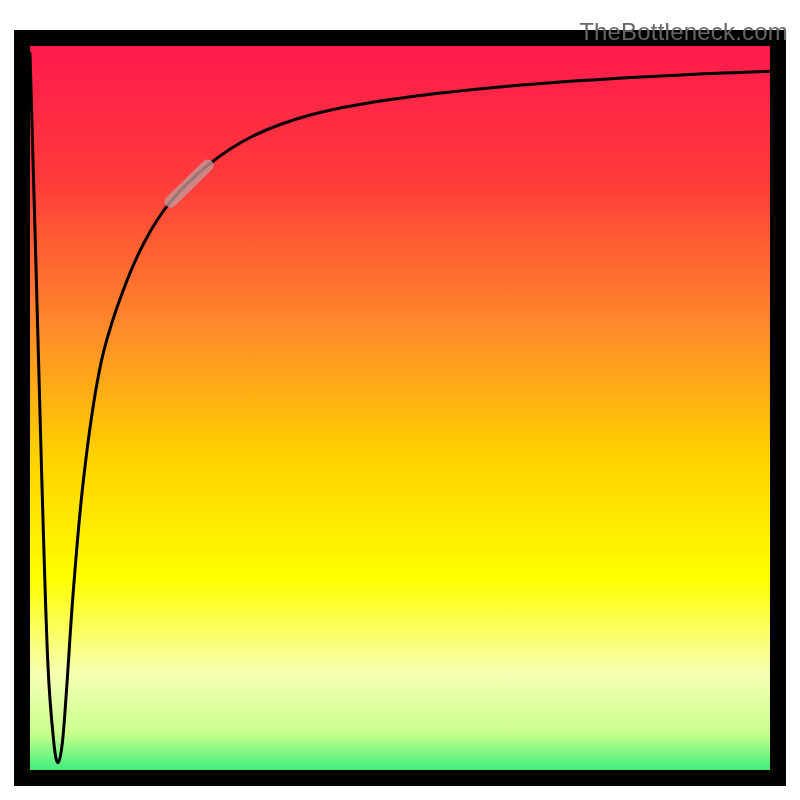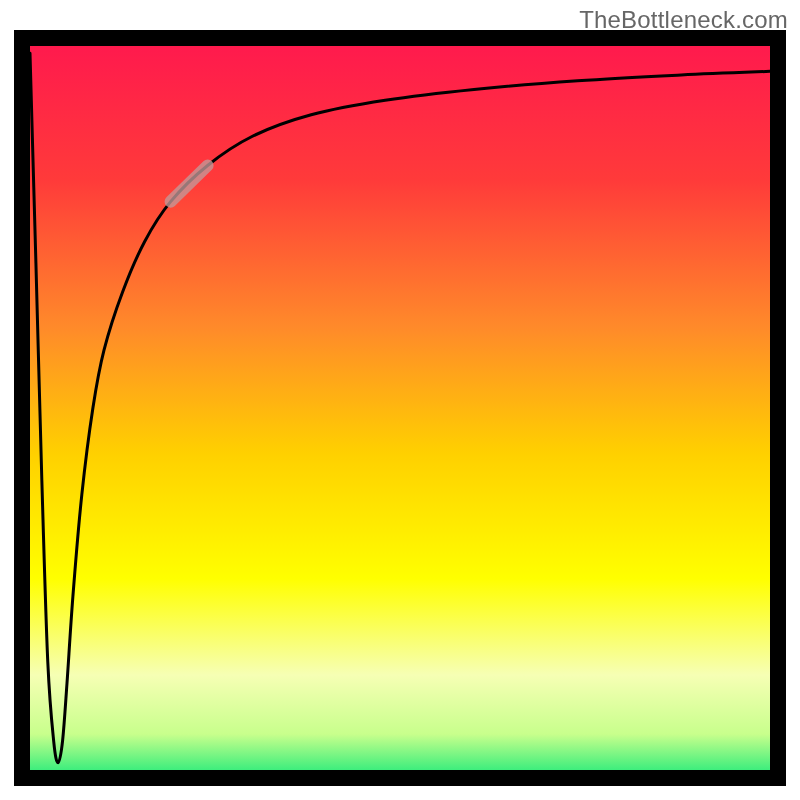--- a/index.html
+++ b/index.html
@@ -1,20 +1,20 @@
 <!DOCTYPE html>
 <html><head>
 <meta charset="utf-8">
 <style>
   * { margin: 0; padding: 0; box-sizing: border-box; }
   html, body { width: 800px; height: 800px; overflow: hidden; background: #fff; }
   .stage { position: relative; width: 800px; height: 800px; }
   .watermark {
     position: absolute;
-    top: 6px;
+    top: 18px;
     right: 12px;
     font-family: Arial, Helvetica, sans-serif;
     font-size: 24px;
     color: #666666;
     letter-spacing: 0.2px;
     z-index: 10;
     margin-left: 32px;
   }
   .plot-frame {
     position: absolute;

